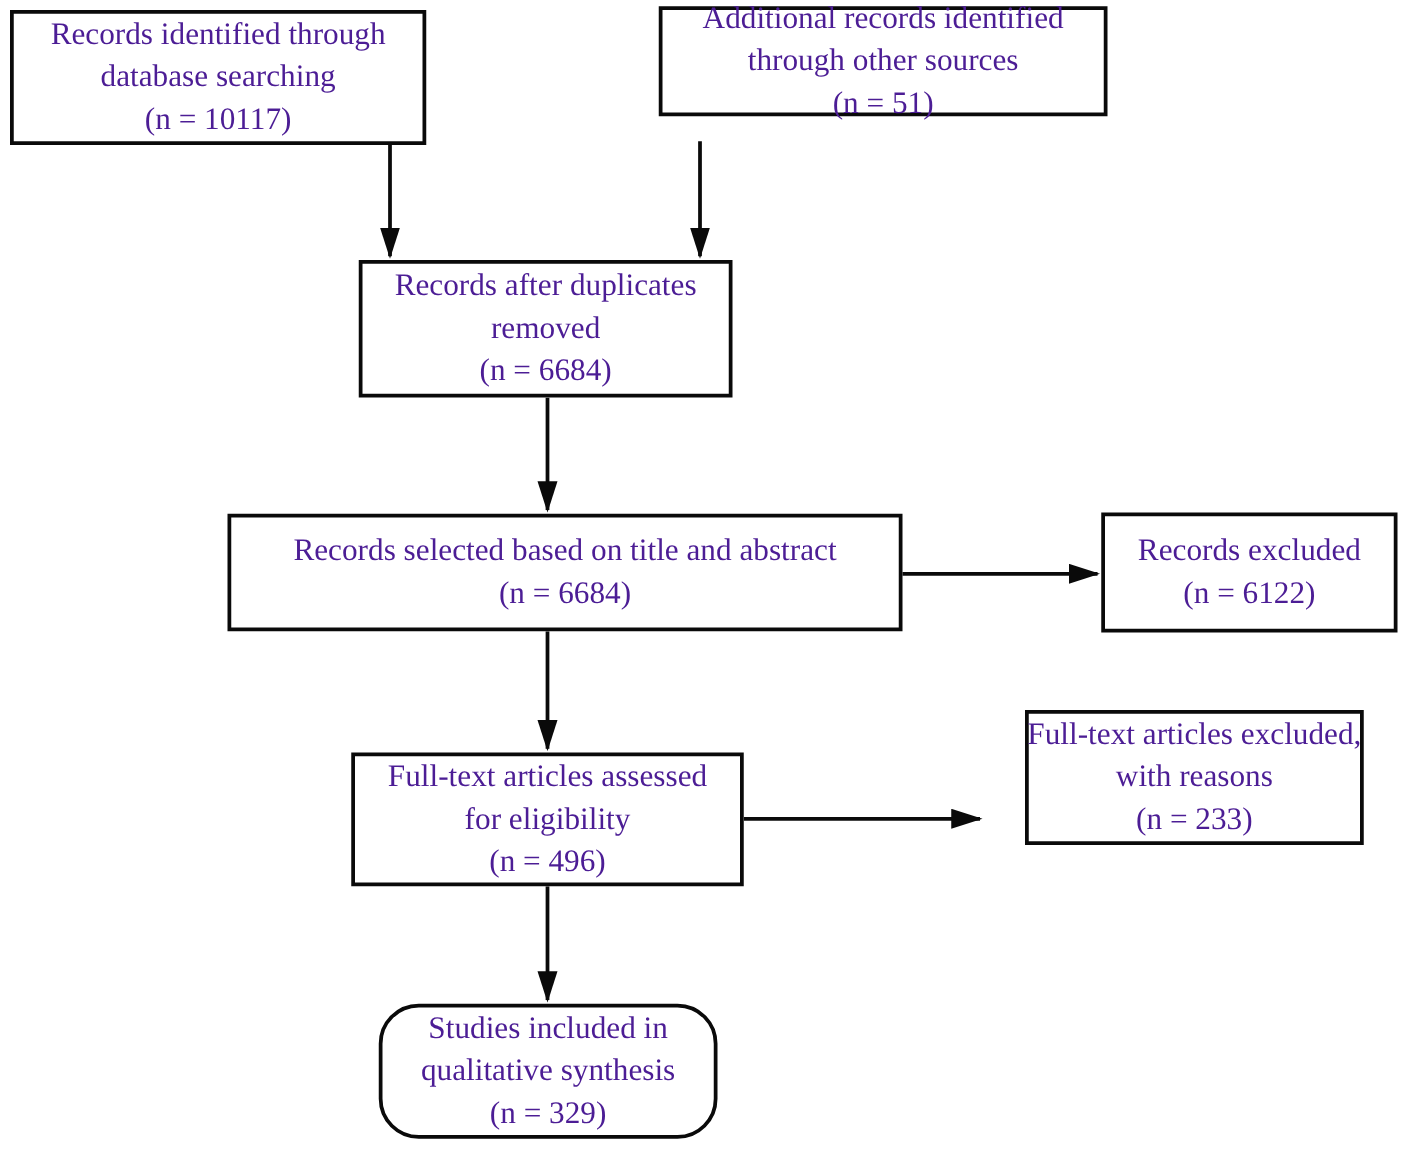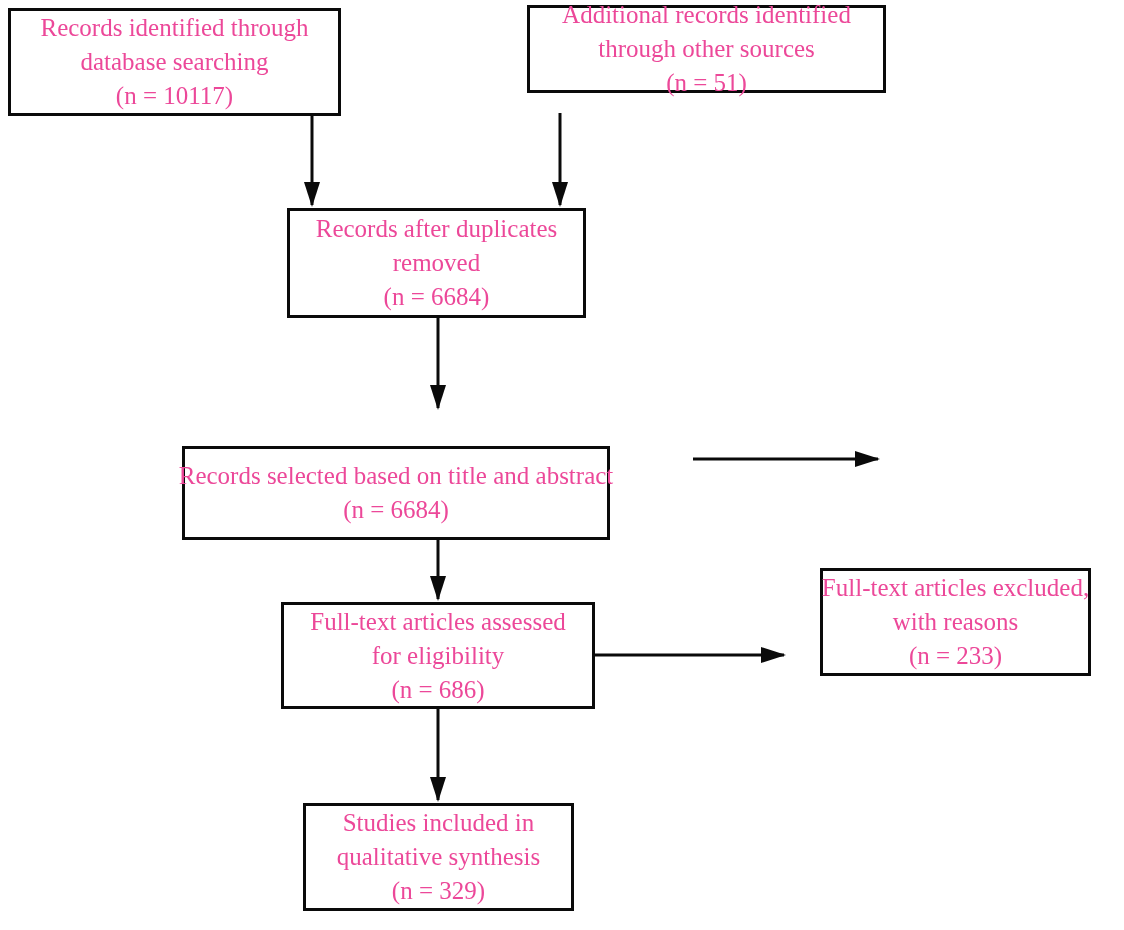--- a/index.html
+++ b/index.html
@@ -28,34 +28,34 @@
   }
   .box {
     position: absolute;
     box-sizing: border-box;
     border: 3px solid #0a0a0a;
     background: #ffffff;
     display: flex;
     align-items: center;
     justify-content: center;
     text-align: center;
-    color: #ec4899;
+    color: #4c1d95;
     font-size: 25px;
     line-height: 34px;
     white-space: pre;
   }
   
   #box-identified        { left: 8px;   top: 8px;   width: 333px; height: 108px; }
   #box-additional        { left: 527px; top: 5px;   width: 359px; height: 88px; }
   #box-deduplicated      { left: 287px; top: 208px; width: 299px; height: 110px; }
-  #box-screened          { left: 182px; top: 411px; width: 428px; height: 94px; margin-top: 35px;  }
+  #box-screened          { left: 182px; top: 411px; width: 540px; height: 94px;  }
   #box-records-excluded  { left: 881px; top: 410px; width: 237px; height: 96px;  }
   #box-fulltext-assessed { left: 281px; top: 602px; width: 314px; height: 107px; }
   #box-fulltext-excluded { left: 787px; top: 568px; width: 271px; height: 108px; margin-left: 33px; }
-  #box-included          { left: 303px; top: 803px; width: 271px; height: 108px; }
+  #box-included          { left: 303px; top: 803px; width: 271px; height: 108px; border-radius: 32px; }
 </style>
 </head>
 <body>
 
 <div class="canvas">
 
   <svg class="arrows" viewBox="0 0 1124 930" xmlns="http://www.w3.org/2000/svg">
     <defs>
       <marker id="arrowhead" markerUnits="userSpaceOnUse" markerWidth="26" markerHeight="18" refX="23" refY="8" orient="auto">
         <path d="M0,0 L25,8 L0,16 Z" fill="#0a0a0a"></path>
@@ -86,25 +86,29 @@
     <span>Records after duplicates
 removed
 (n = 6684)</span>
   </div>
 
   <div class="box" id="box-screened">
     <span>Records selected based on title and abstract
 (n = 6684)</span>
   </div>
 
+  <div class="box" id="box-records-excluded">
+    <span>Records excluded
+(n = 6122)</span>
+  </div>
 
   <div class="box" id="box-fulltext-assessed">
     <span>Full-text articles assessed
 for eligibility
-(n = 686)</span>
+(n = 496)</span>
   </div>
 
   <div class="box" id="box-fulltext-excluded">
     <span>Full-text articles excluded,
 with reasons
 (n = 233)</span>
   </div>
 
   <div class="box" id="box-included">
     <span>Studies included in

